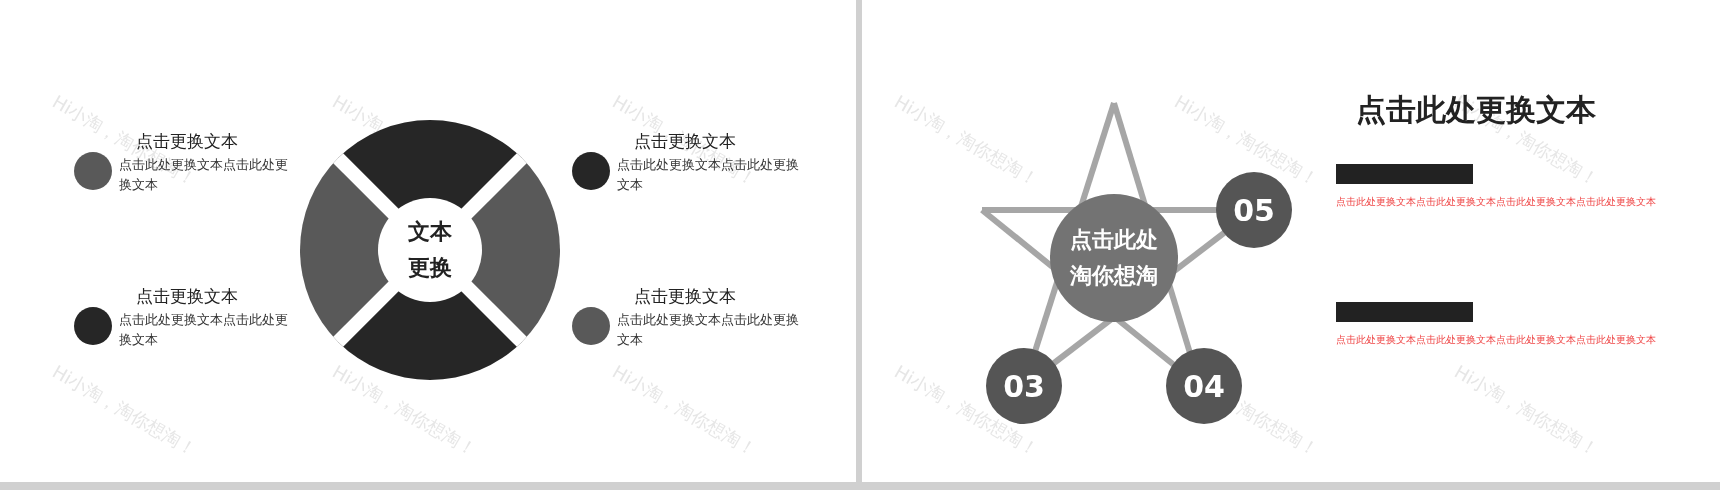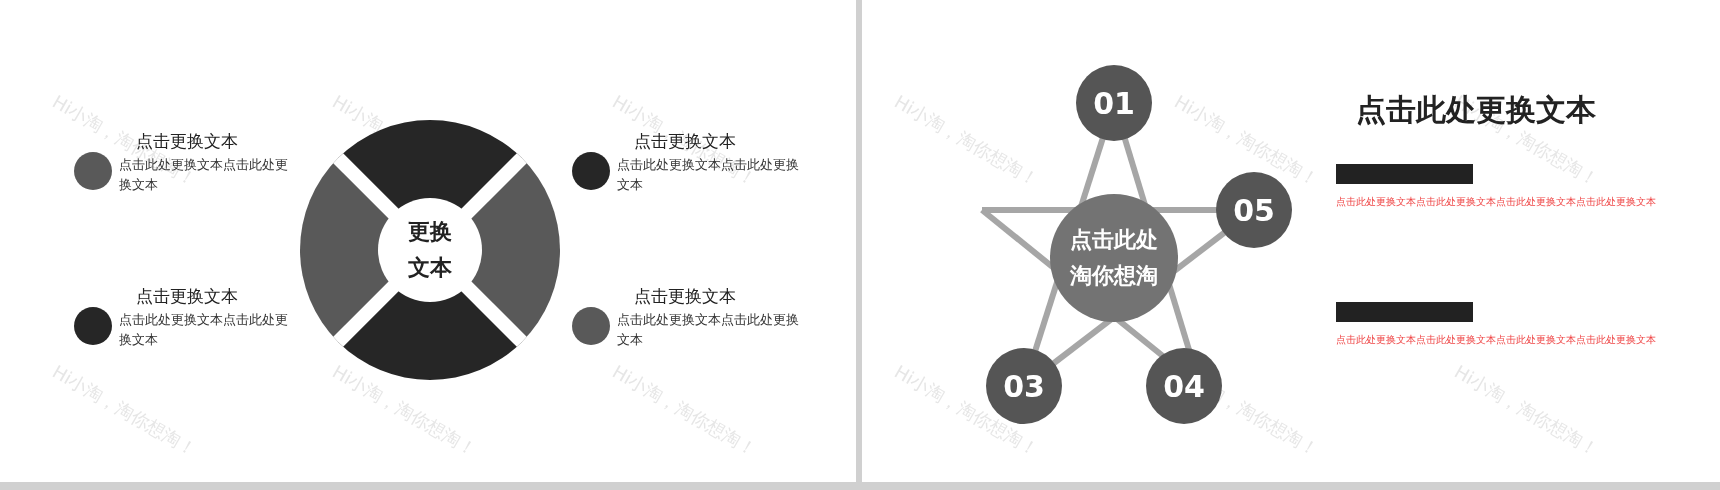--- a/index.html
+++ b/index.html
@@ -46,22 +46,22 @@
 
       <polygon points="430,250 290,110 290,390" fill="#595959"></polygon>
 
       <polygon points="430,250 570,110 570,390" fill="#595959"></polygon>
       <line x1="280" y1="100" x2="580" y2="400" stroke="#fff" stroke-width="14"></line>
       <line x1="580" y1="100" x2="280" y2="400" stroke="#fff" stroke-width="14"></line>
     </g>
     <circle cx="430" cy="250" r="52" fill="#fff"></circle>
   </svg>
   <div class="wheel-text" style="left:378px;top:214px;">
+    <div>文本</div>
     <div>更换</div>
-    <div>文本</div>
   </div>
 
   <div class="item" style="left:74px;top:130px;">
     <div class="dot" style="background:#595959;"></div>
     <div class="title">点击更换文本</div>
     <div class="desc">点击此处更换文本点击此处更换文本</div>
   </div>
   <div class="item" style="left:74px;top:285px;">
     <div class="dot" style="background:#262626;"></div>
     <div class="title">点击更换文本</div>
@@ -93,23 +93,22 @@
     <g stroke="#a6a6a6" stroke-width="6" fill="none">
 
       <line x1="252" y1="103" x2="162" y2="386"></line>
       <line x1="252" y1="103" x2="338" y2="386"></line>
       <line x1="120" y1="210" x2="392" y2="210"></line>
       <line x1="120" y1="210" x2="338" y2="386"></line>
       <line x1="392" y1="210" x2="162" y2="386"></line>
     </g>
   </svg>
 
-  <div class="node" style="left:214px;top:65px;">01</div>
   <div class="node" style="left:124px;top:348px;">03</div>
-  <div class="node" style="left:284px;top:348px;">04</div>
+  <div class="node" style="left:304px;top:348px;">04</div>
   <div class="node" style="left:354px;top:172px;">05</div>
 
   <div class="hub" style="left:188px;top:194px;">
     <div>点击此处</div>
     <div>淘你想淘</div>
   </div>
 
   <div class="heading" style="left:494px;top:90px;">点击此处更换文本</div>
   <div class="bar" style="left:474px;top:164px;"></div>
   <div class="para" style="left:474px;top:189px;">点击此处更换文本点击此处更换文本点击此处更换文本点击此处更换文本</div>

